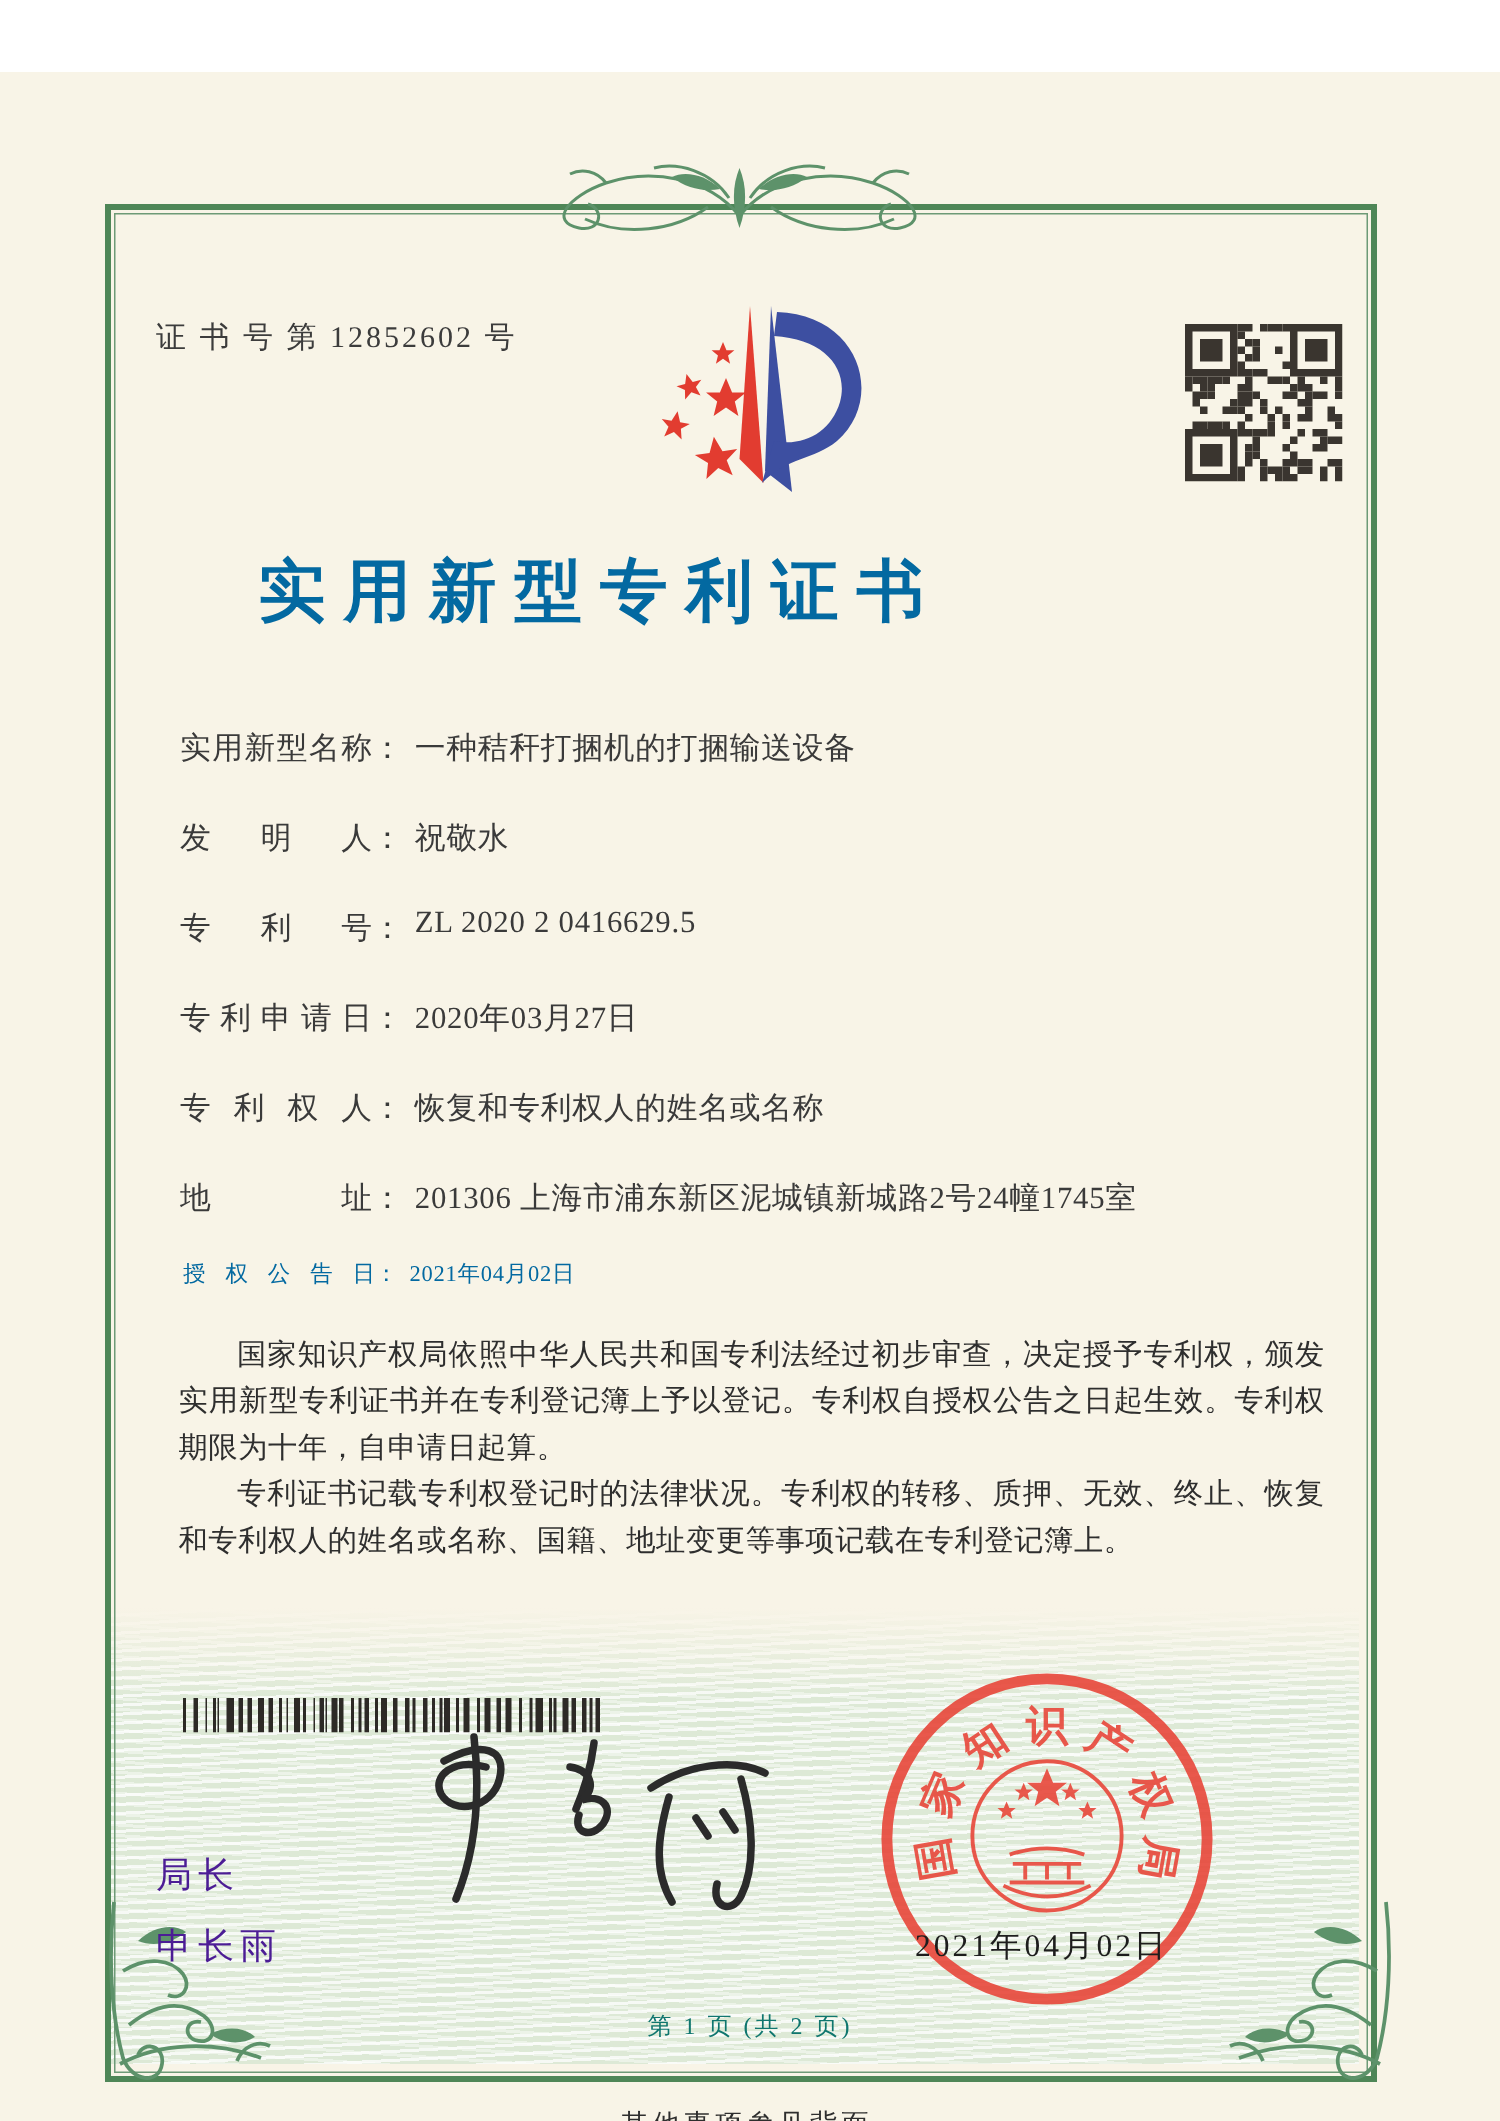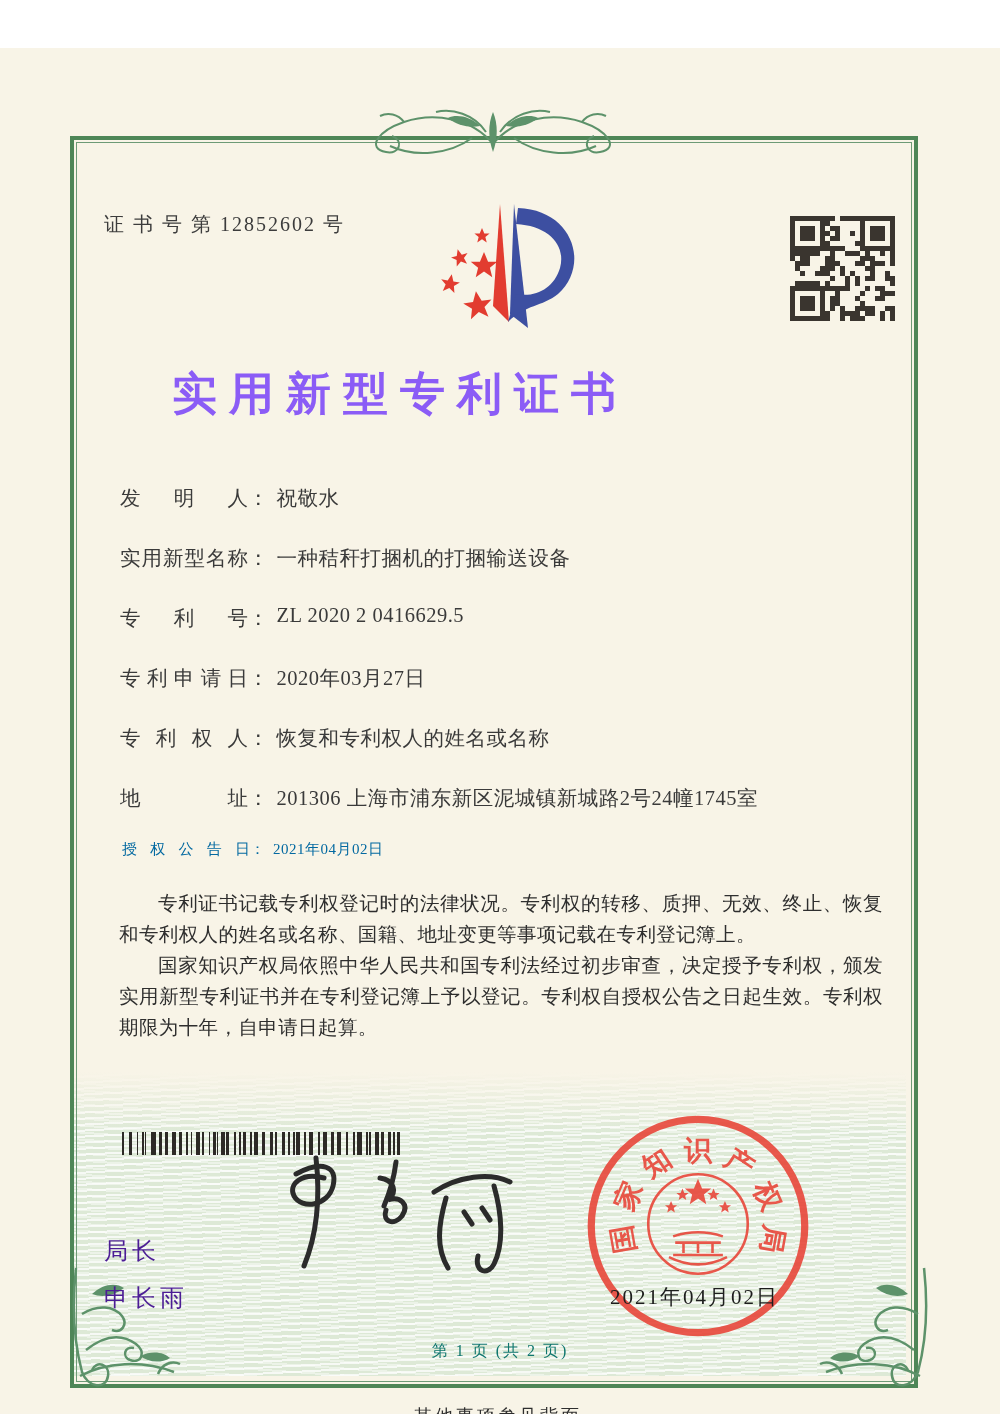--- a/index.html
+++ b/index.html
@@ -35,21 +35,21 @@
   
   .certno{
     position:absolute; left:104px; top:163px; z-index:5;
     font-size:20px; letter-spacing:2px; color:#3c3c3c;
   }
   .logo{position:absolute; left:424px; top:146px; z-index:5;}
   .qr{position:absolute; left:790px; top:168px; width:105px; height:105px; z-index:5;}
   .title{
     position:absolute; left:0; width:800px; top:316px; z-index:5;
     text-align:center; font-size:45px; font-weight:bold; letter-spacing:12px;
-    color:#8b5cf6;
+    color:#0369a1;
   }
   
   .fields{position:absolute; left:120px; top:436px; width:770px; z-index:5;}
   .frow{height:60px; font-size:20.5px; color:#3a3a3a; white-space:nowrap;}
   .flabel{
     display:inline-block; width:128px; text-align:justify; text-align-last:justify;
     vertical-align:top;
   }
   .fcolon{display:inline-block; vertical-align:top;}
   .fvalue{display:inline-block; margin-left:8px; vertical-align:top; letter-spacing:.5px;}
@@ -291,46 +291,46 @@
         <rect x="65" y="100" width="5" height="5" fill="#3a352f"></rect>
         <rect x="70" y="100" width="5" height="5" fill="#3a352f"></rect>
         <rect x="90" y="100" width="5" height="5" fill="#3a352f"></rect>
         <rect x="100" y="100" width="5" height="5" fill="#3a352f"></rect>
       </svg></div>
 
   <div class="title">实用新型专利证书</div>
 
   <div class="fields">
     <div class="frow">
+      <span class="flabel">实用新型名称</span><span class="fcolon">：</span><span class="fvalue">一种秸秆打捆机的打捆输送设备</span>
+    </div>
+    <div class="frow">
       <span class="flabel">发明人</span><span class="fcolon">：</span><span class="fvalue">祝敬水</span>
-    </div>
-    <div class="frow">
-      <span class="flabel">实用新型名称</span><span class="fcolon">：</span><span class="fvalue">一种秸秆打捆机的打捆输送设备</span>
     </div>
     <div class="frow">
       <span class="flabel">专利号</span><span class="fcolon">：</span><span class="fvalue">ZL 2020 2 0416629.5</span>
     </div>
     <div class="frow">
       <span class="flabel">专利申请日</span><span class="fcolon">：</span><span class="fvalue">2020年03月27日</span>
     </div>
     <div class="frow">
       <span class="flabel">专利权人</span><span class="fcolon">：</span><span class="fvalue">恢复和专利权人的姓名或名称</span>
     </div>
     <div class="frow">
       <span class="flabel">地址</span><span class="fcolon">：</span><span class="fvalue">201306 上海市浦东新区泥城镇新城路2号24幢1745室</span>
     </div>
   </div>
 
   <div class="grantrow">
     <span class="flabel">授权公告日</span><span class="fcolon">：</span><span class="fvalue">2021年04月02日</span>
   </div>
 
   <div class="paras">
+    <p>国家知识产权局依照中华人民共和国专利法经过初步审查，决定授予专利权，颁发实用新型专利证书并在专利登记簿上予以登记。专利权自授权公告之日起生效。专利权期限为十年，自申请日起算。</p>
     <p>专利证书记载专利权登记时的法律状况。专利权的转移、质押、无效、终止、恢复和专利权人的姓名或名称、国籍、地址变更等事项记载在专利登记簿上。</p>
-    <p>国家知识产权局依照中华人民共和国专利法经过初步审查，决定授予专利权，颁发实用新型专利证书并在专利登记簿上予以登记。专利权自授权公告之日起生效。专利权期限为十年，自申请日起算。</p>
   </div>
 
   <div class="barcode" id="barcode"><svg width="278" height="23" viewBox="0 0 278 23">
         <rect x="0" y="0" width="2" height="23" fill="#2d2a26"></rect>
         <rect x="7" y="0" width="3" height="23" fill="#2d2a26"></rect>
         <rect x="15" y="0" width="1" height="23" fill="#2d2a26"></rect>
         <rect x="20" y="0" width="2" height="23" fill="#2d2a26"></rect>
         <rect x="23" y="0" width="1" height="23" fill="#2d2a26"></rect>
         <rect x="29" y="0" width="5" height="23" fill="#2d2a26"></rect>
         <rect x="37" y="0" width="3" height="23" fill="#2d2a26"></rect>

